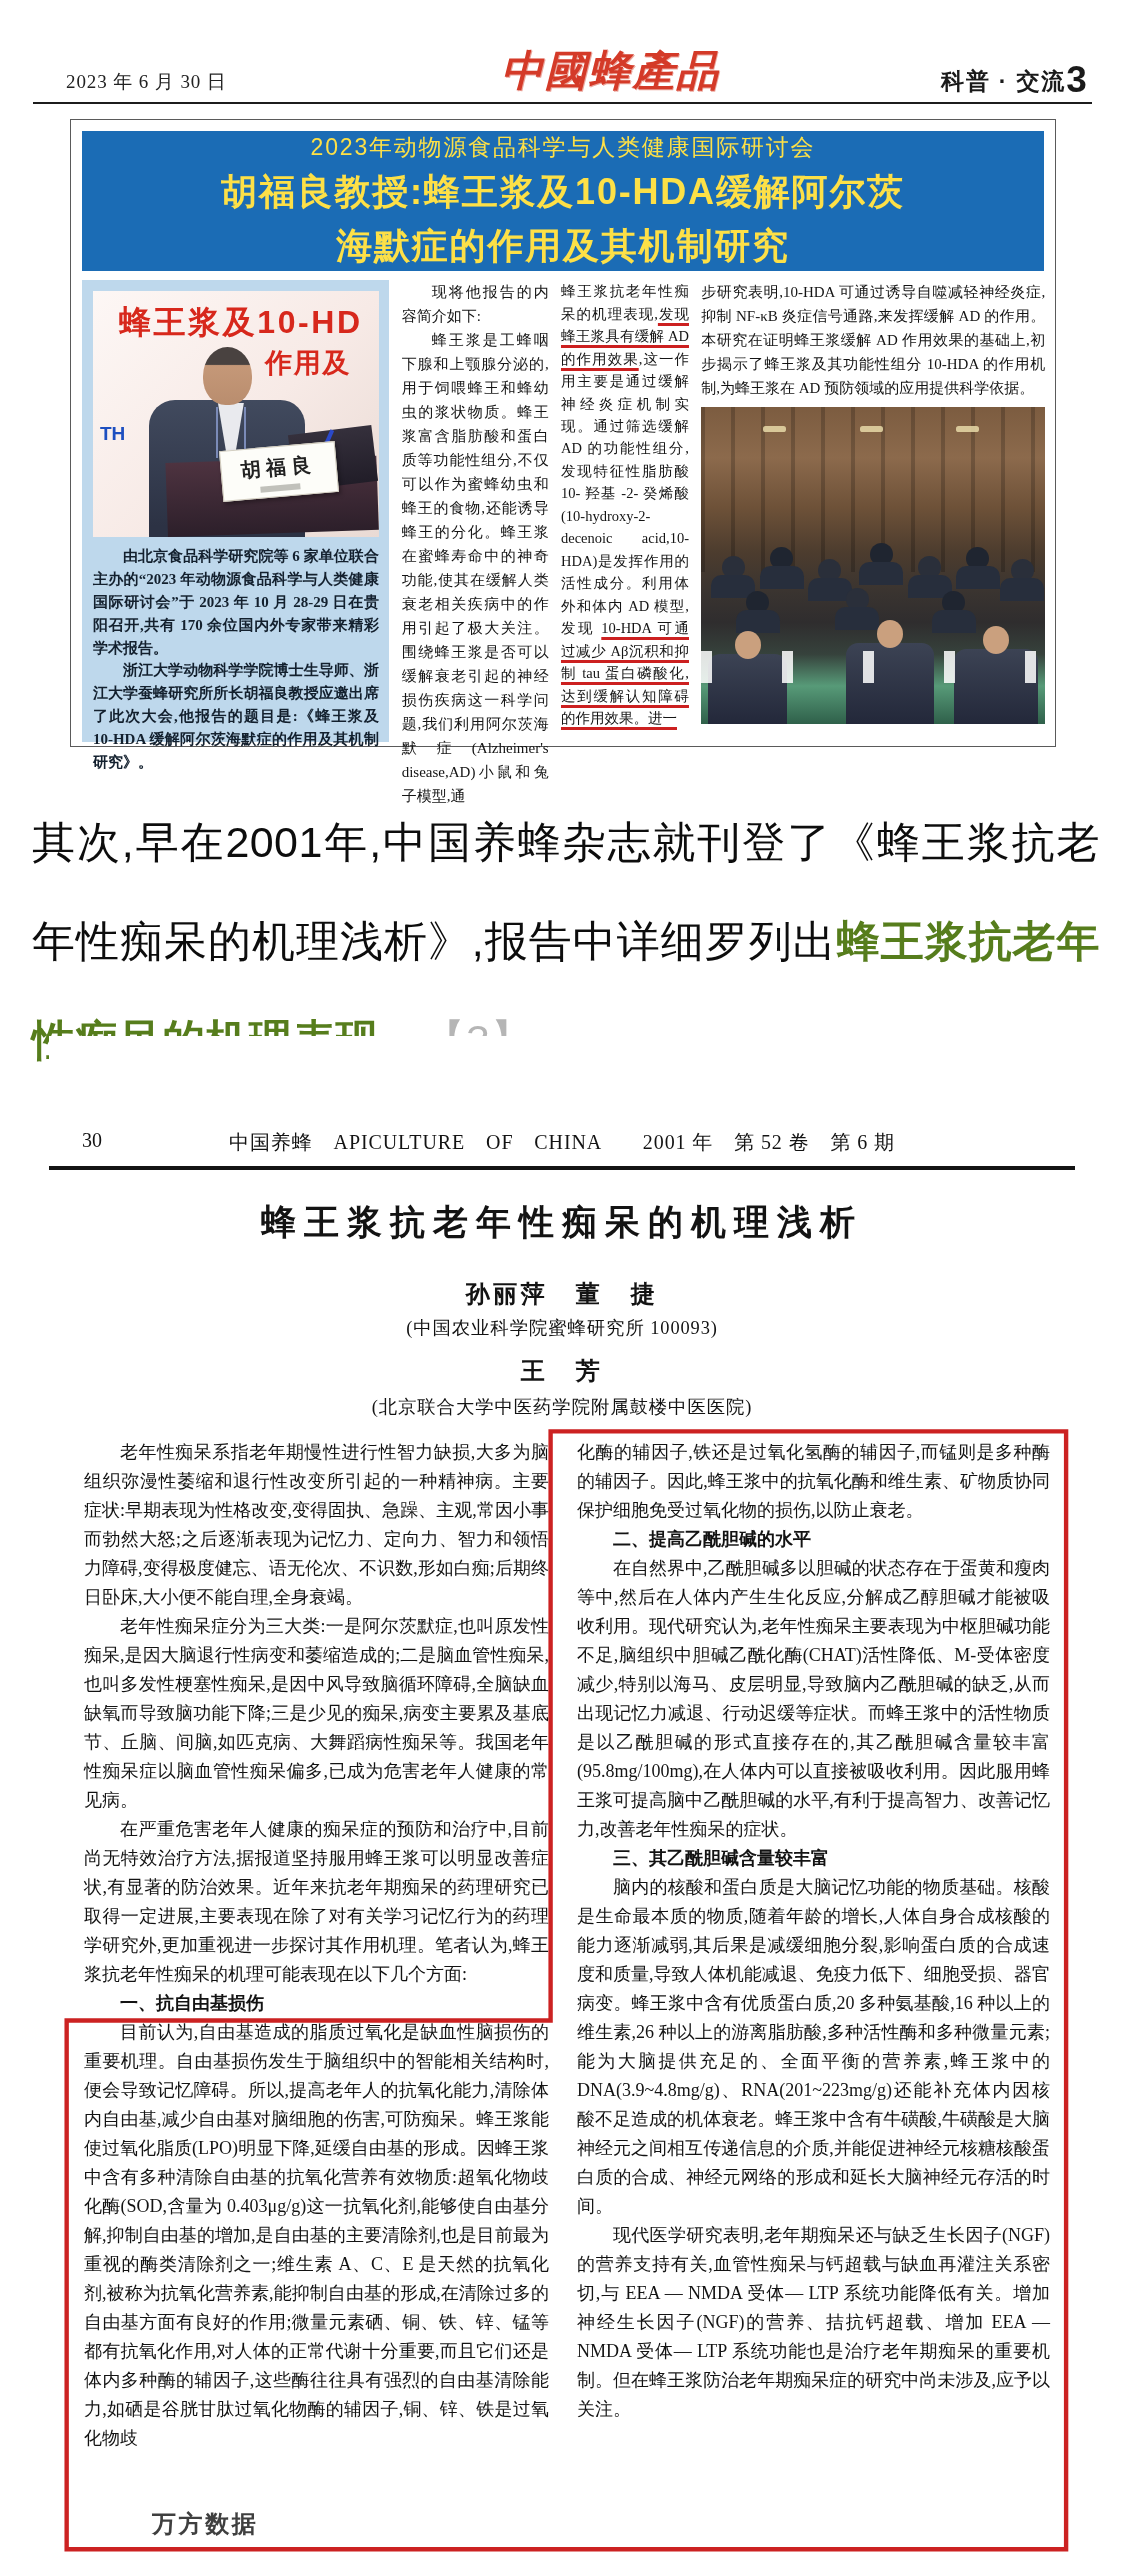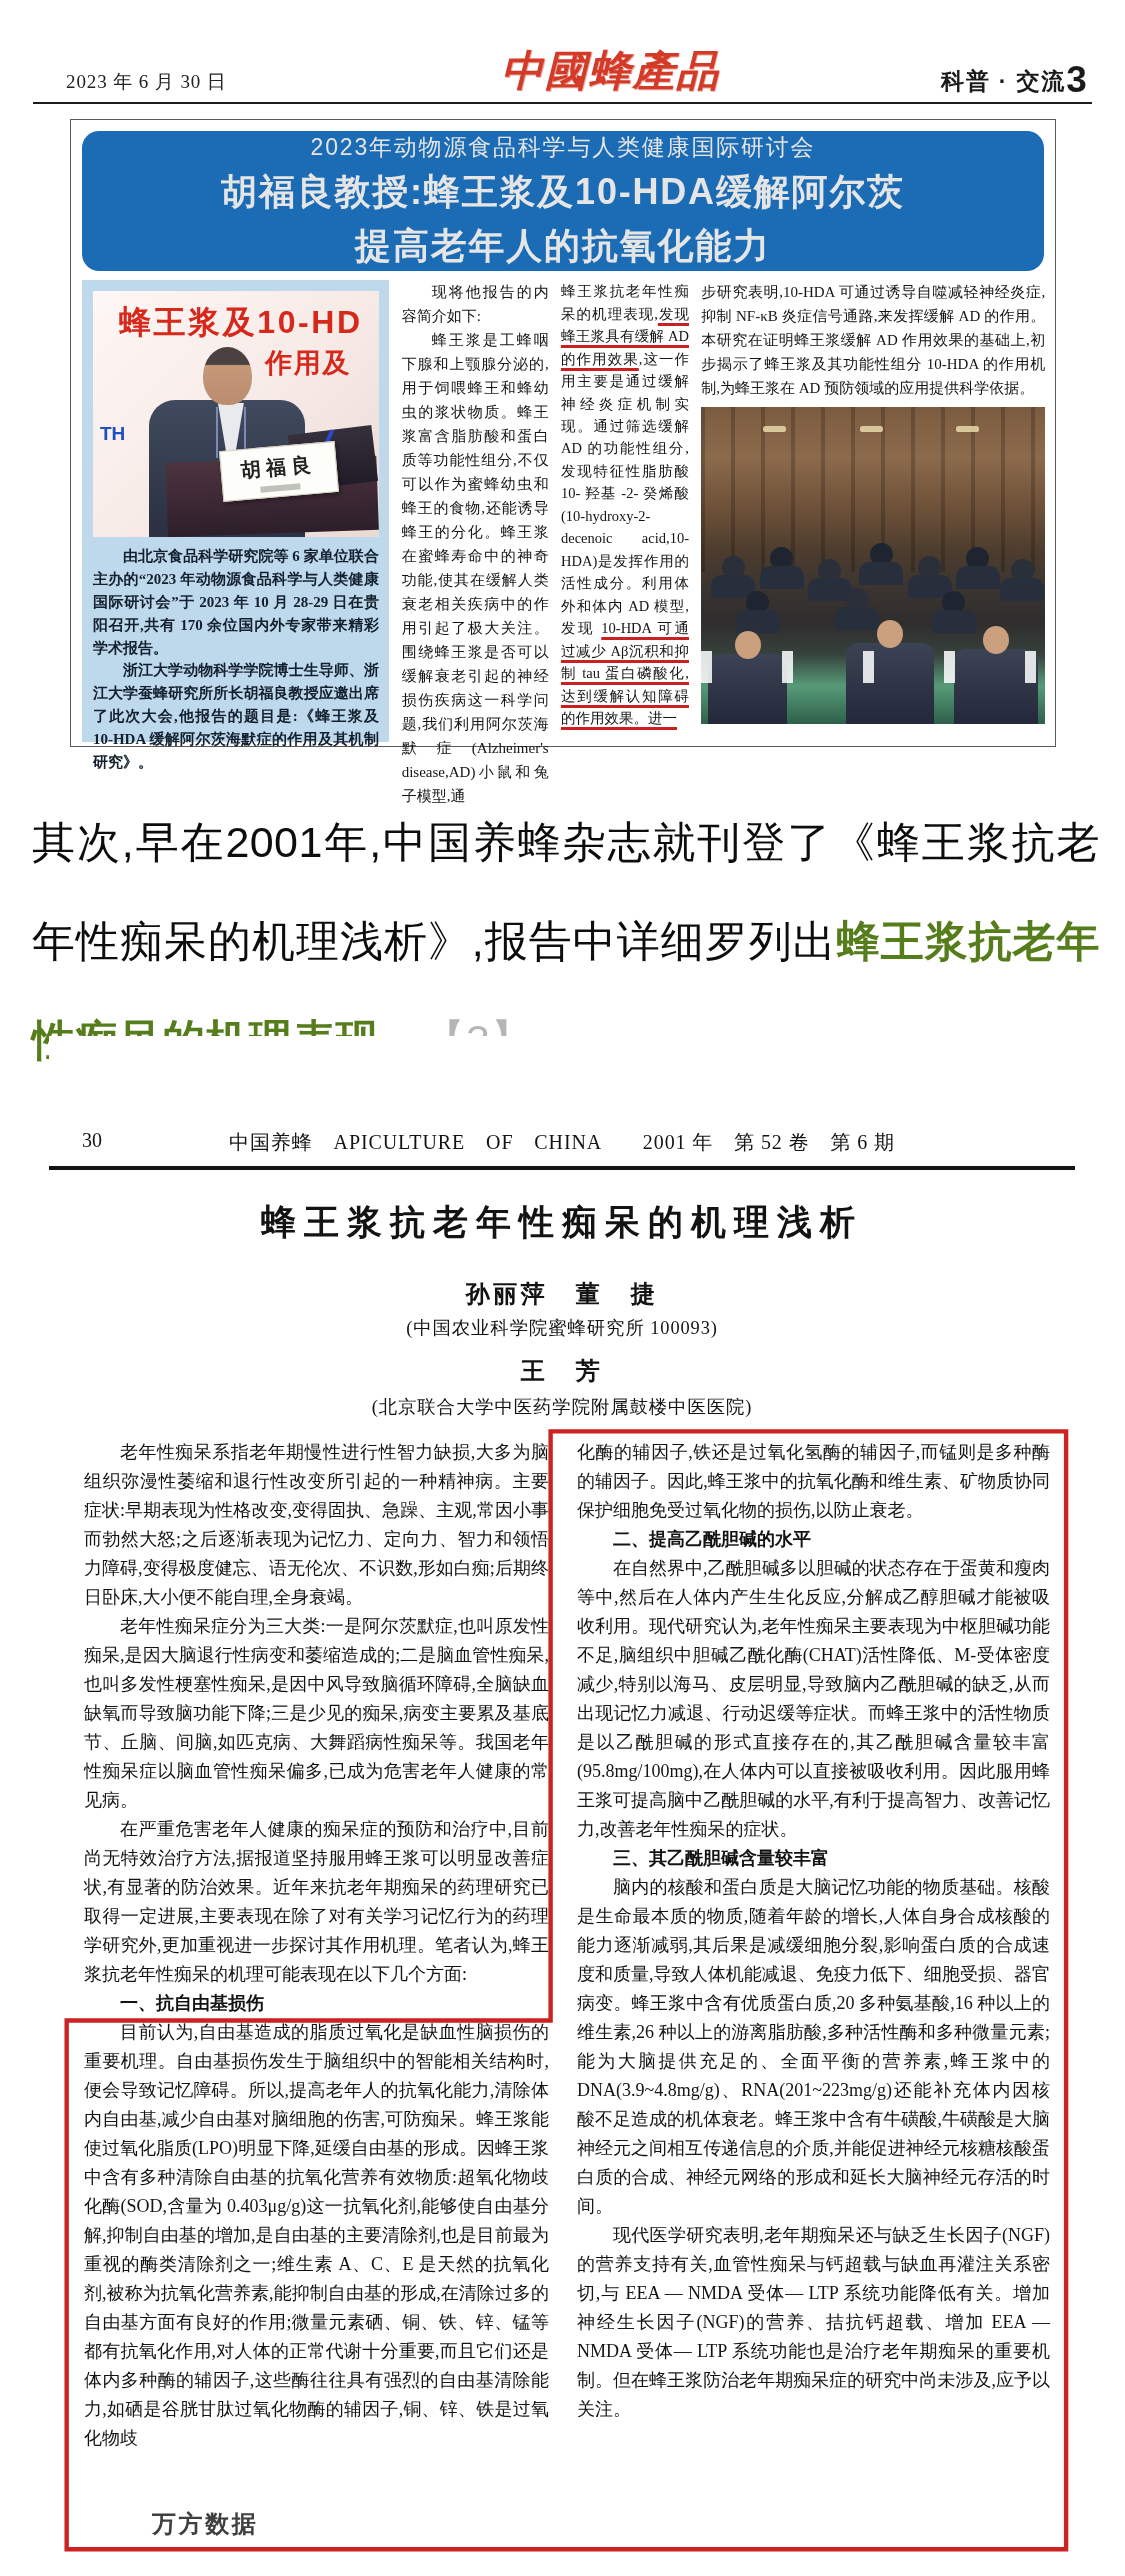--- a/index.html
+++ b/index.html
@@ -13,21 +13,21 @@
   
   .page-head{position:absolute;left:33px;top:46px;width:1059px;height:58px;border-bottom:2.6px solid #1c1c1c;}
   .ph-date{position:absolute;left:33px;bottom:7px;font-size:19px;color:#222;letter-spacing:0.9px;}
   .ph-logo{position:absolute;left:50%;transform:translateX(-50%);bottom:3.5px;font-size:42px;font-weight:bold;color:var(--logo-red);font-family:"DejaVu Serif","Liberation Serif",serif;font-style:italic;letter-spacing:1.8px;text-shadow:0.9px 0.9px 0 rgba(210,60,40,.45);margin-left:48px;}
   .ph-right{position:absolute;right:5.3px;bottom:5.3px;display:flex;align-items:flex-end;font-weight:bold;}
   .ph-section{font-size:23px;color:#1a1a1a;letter-spacing:1.8px;font-family:"Liberation Sans","DejaVu Sans",sans-serif;}
   .ph-pageno{font-size:37px;line-height:.9;color:#1a1a1a;font-family:"Liberation Sans","DejaVu Sans",sans-serif;}
 
   
   .clipping{position:absolute;left:70px;top:119px;width:986px;height:628px;border:1.8px solid #5a5a5a;background:#fff;padding:11.4px;}
-  .banner{height:140px;background:var(--banner-blue);color:#e5e5e5;text-align:center;font-family:"Liberation Sans","DejaVu Sans",sans-serif;display:flex;flex-direction:column;justify-content:center;gap:5.3px;border-radius:17px;}
+  .banner{height:140px;background:var(--banner-blue);color:#fde047;text-align:center;font-family:"Liberation Sans","DejaVu Sans",sans-serif;display:flex;flex-direction:column;justify-content:center;gap:5.3px;}
   .banner .b1{font-size:23px;letter-spacing:1.8px;}
   .banner .b2,.banner .b3{font-size:36px;font-weight:bold;letter-spacing:1.8px;}
   .clip-content{display:flex;gap:12.3px;margin-top:8.8px;height:462px;}
 
   .photo-block{width:307px;background:var(--caption-bg);padding:10.5px 10.5px 7px;flex-shrink:0;}
   .speaker{position:relative;height:246px;overflow:hidden;background:linear-gradient(135deg,#fdf7f5 0%,#f7eae6 55%,#e9dad4 100%);}
   .scr-t1{position:absolute;top:10.5px;left:26px;font-size:32px;font-weight:bold;color:#d7281c;letter-spacing:2.6px;font-family:"Liberation Sans","DejaVu Sans",sans-serif;white-space:nowrap;}
   .scr-t2{position:absolute;top:54px;left:172px;font-size:27px;font-weight:bold;color:#d7281c;letter-spacing:1.8px;font-family:"Liberation Sans","DejaVu Sans",sans-serif;}
   .scr-th{position:absolute;top:132px;left:7px;font-size:19px;font-weight:bold;color:#1d4fc0;font-family:"Liberation Sans","DejaVu Sans",sans-serif;}
   .sp-head{position:absolute;top:56px;left:110px;width:49px;height:58px;border-radius:50% 50% 46% 46%;background:linear-gradient(180deg,#494240 0%,#494240 30%,#c59878 32%,#b98d6e 100%);}
@@ -95,21 +95,21 @@
   <div class="ph-right">
     <span class="ph-section">科普 · 交流</span>
     <span class="ph-pageno">3</span>
   </div>
 </div>
 
 <div class="clipping">
   <div class="banner">
     <div class="b1">2023年动物源食品科学与人类健康国际研讨会</div>
     <div class="b2">胡福良教授:蜂王浆及10-HDA缓解阿尔茨</div>
-    <div class="b3">提高老年人的抗氧化能力</div>
+    <div class="b3">海默症的作用及其机制研究</div>
   </div>
   <div class="clip-content">
 
     <div class="photo-block">
       <div class="speaker">
         <div class="scr-t1">蜂王浆及10-HD</div>
         <div class="scr-t2">作用及</div>
         <div class="scr-th">TH</div>
         <div class="sp-body"></div>
         <div class="sp-lanyard"></div>

